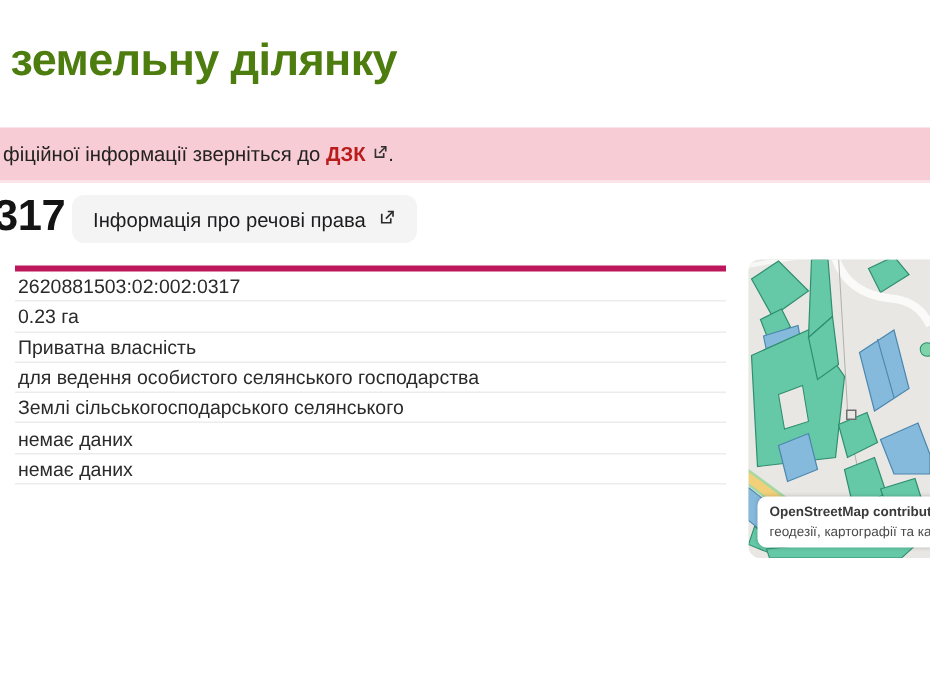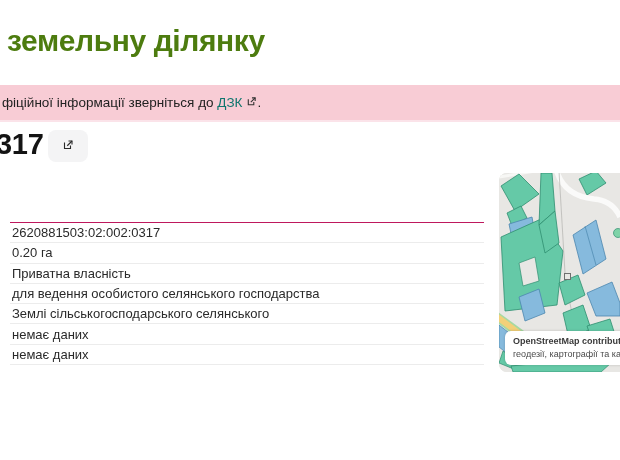--- a/index.html
+++ b/index.html
@@ -14,37 +14,36 @@
     font-size:30px;font-weight:700;color:#4d7c0f;letter-spacing:-.4px;
     white-space:nowrap;
   }
   .banner{
     position:absolute;left:0;top:85px;width:620px;height:37px;
     background:#f8ccd5;border-bottom:2px solid #fbe3e9;box-sizing:border-box;
     display:flex;align-items:center;
     font-size:13.5px;color:#222;white-space:pre;
   }
   .banner .inner{padding-left:2px;display:flex;align-items:flex-end;}
-  .banner b{font-weight:400;color:#0f766e;}
+  .banner b{font-weight:700;color:#b91c1c;}
   .ext-icon{display:inline-block;vertical-align:-1px;margin-left:4px;color:#333;}
   .parcel-num{
     position:absolute;left:-4px;top:128px;
     font-size:29px;font-weight:600;color:#141414;letter-spacing:-.3px;
   }
   .rights-btn{
     position:absolute;left:48px;top:130px;height:32px;
     background:#f4f4f5;border:none;border-radius:8px;
     display:flex;align-items:center;gap:8px;padding:0 14px;
     font-family:inherit;font-size:13.5px;color:#1c1c1e;cursor:pointer;
     text-decoration:none;white-space:nowrap;
   }
   .details{
     position:absolute;left:10px;top:177px;width:474px;
-    border-top:1px solid #be185d;
-    margin-top:45px;
+    border-top:4px solid #be185d;
   }
   .drow{
     height:20.3px;box-sizing:border-box;border-bottom:1px solid #ececec;
     display:flex;align-items:center;padding-left:2px;
     font-size:13px;color:#2a2a2a;white-space:nowrap;overflow:hidden;
   }
   .map{
     position:absolute;left:499px;top:173px;width:121px;height:199px;
     border-radius:8px 0 0 8px;overflow:hidden;background:#e8e7e4;cursor:pointer;
   }
@@ -68,30 +67,31 @@
           <path d="M5 7v12h12v-6"></path>
           <path d="M13 4h7v7"></path>
           <path d="M20 4L10.5 13.5"></path>
         </svg></span><span>.</span>
   </span>
 </div>
 
 <div class="parcel-num">317</div>
 
 <a class="rights-btn">
+  <span>Інформація про речові права</span>
   <span class="ext-icon" style="margin-left:0;color:#2a2a2a;"><svg width="12" height="12" viewBox="0 0 24 24" fill="none" stroke="currentColor" stroke-width="2.2">
         <path d="M5 7v12h12v-6"></path>
         <path d="M13 4h7v7"></path>
         <path d="M20 4L10.5 13.5"></path>
       </svg></span>
 </a>
 
 <div class="details">
   <div class="drow">2620881503:02:002:0317</div>
-  <div class="drow">0.20 га</div>
+  <div class="drow">0.23 га</div>
   <div class="drow">Приватна власність</div>
   <div class="drow">для ведення особистого селянського господарства</div>
   <div class="drow">Землі сільськогосподарського селянського</div>
   <div class="drow">немає даних</div>
   <div class="drow">немає даних</div>
 </div>
 
 <div class="map">
   <svg width="121" height="199" viewBox="0 0 121 199">
     <rect x="0" y="0" width="121" height="199" fill="#e8e7e4"></rect>

